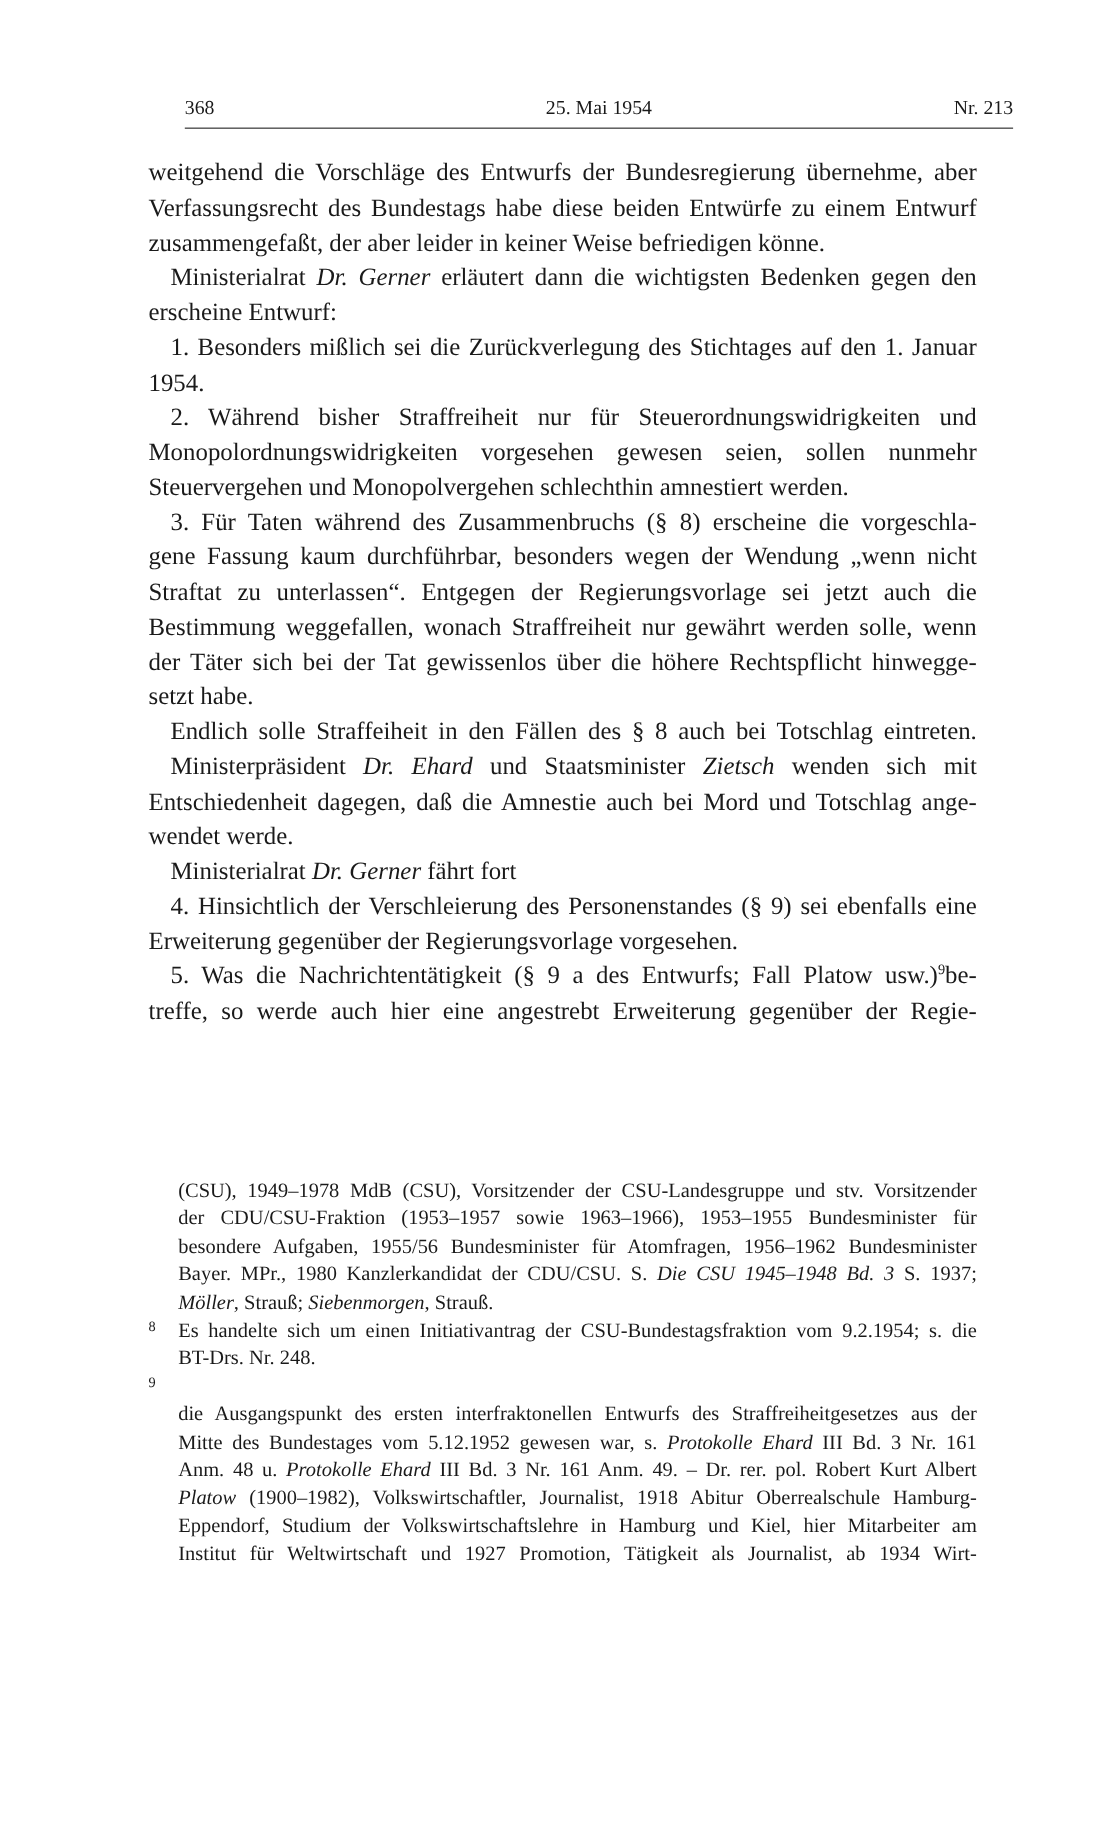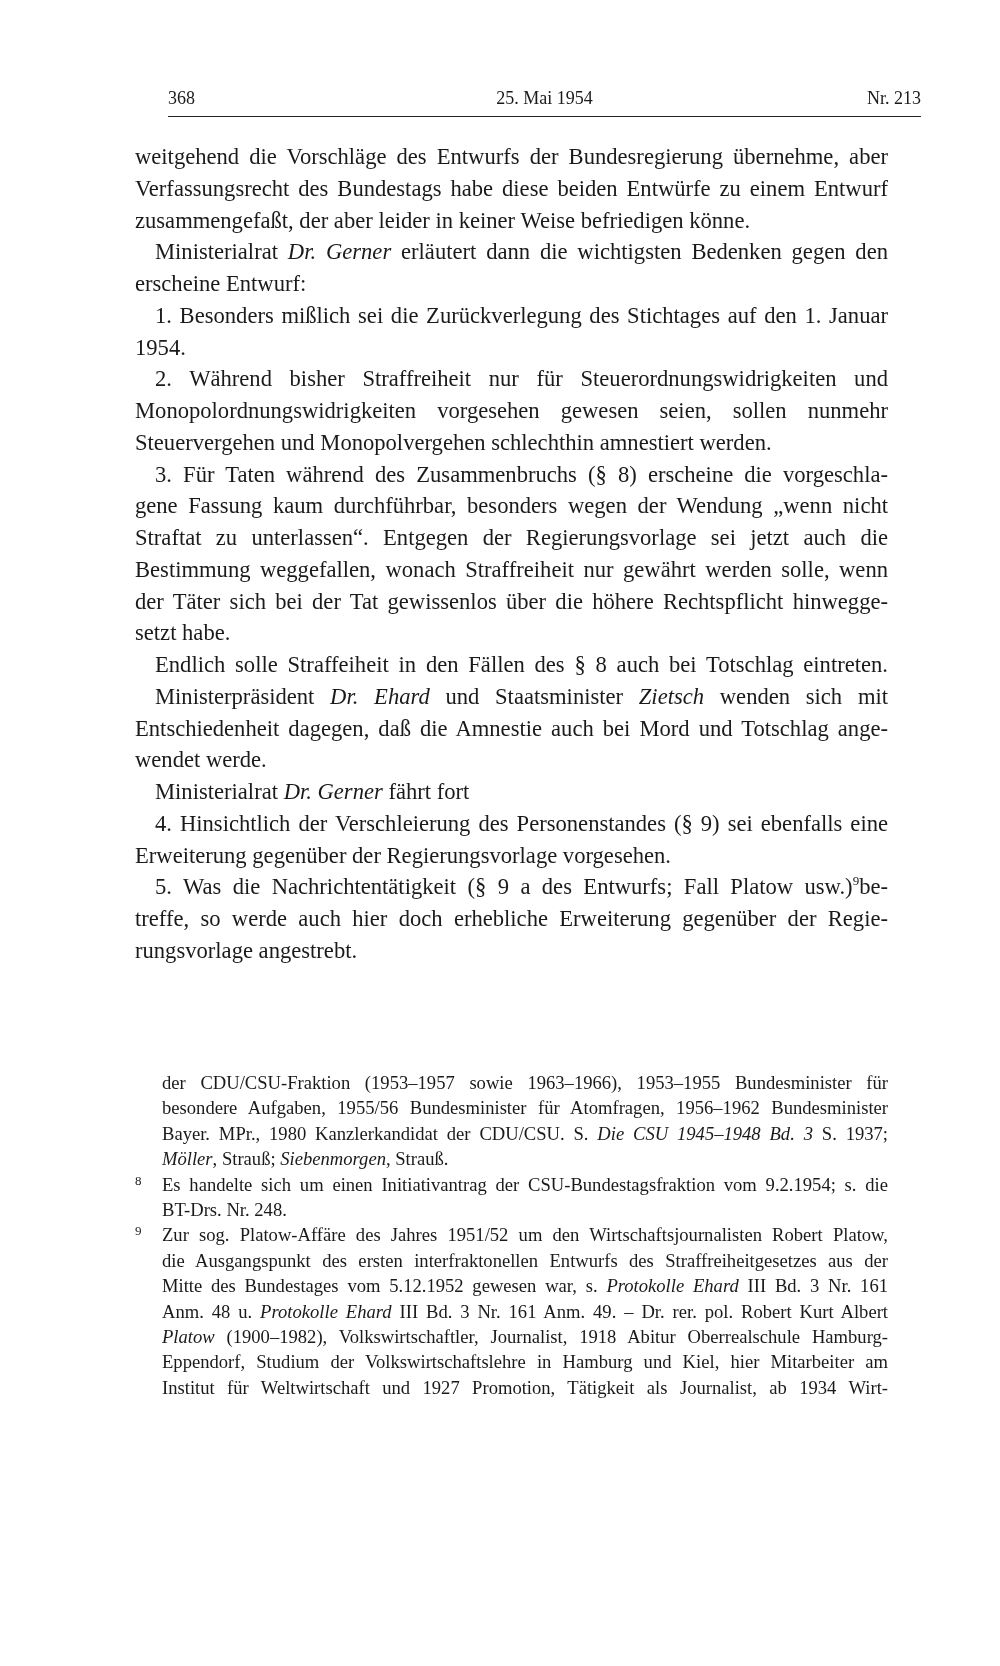--- a/index.html
+++ b/index.html
@@ -51,32 +51,32 @@
       <div class="line"><span>der Täter sich bei der Tat gewissenlos über die höhere Rechtspflicht hinwegge-</span></div>
       <div class="line last"><span>setzt habe.</span></div>
       <div class="line indent"><span>Endlich solle Straffeiheit in den Fällen des § 8 auch bei Totschlag eintreten.</span></div>
       <div class="line indent"><span>Ministerpräsident </span><span class="it">Dr. Ehard</span><span> und Staatsminister </span><span class="it">Zietsch</span><span> wenden sich mit</span></div>
       <div class="line"><span>Entschiedenheit dagegen, daß die Amnestie auch bei Mord und Totschlag ange-</span></div>
       <div class="line last"><span>wendet werde.</span></div>
       <div class="line indent last"><span>Ministerialrat </span><span class="it">Dr. Gerner</span><span> fährt fort</span></div>
       <div class="line indent"><span>4. Hinsichtlich der Verschleierung des Personenstandes (§ 9) sei ebenfalls eine</span></div>
       <div class="line last"><span>Erweiterung gegenüber der Regierungsvorlage vorgesehen.</span></div>
       <div class="line indent"><span>5. Was die Nachrichtentätigkeit (§ 9 a des Entwurfs; Fall Platow usw.)</span><sup class="ref">9</sup><span>be-</span></div>
-      <div class="line"><span>treffe, so werde auch hier doch erhebliche Erweiterung gegenüber der Regie-</span></div>
-      <div class="line last"><span>rungsvorlage angestrebt.</span></div>
+      <div class="line"><span>treffe, so werde auch hier eine angestrebt Erweiterung gegenüber der Regie-</span></div>
     </div>
 
   <div class="foot-text" id="foot-text">
+      <div class="line fn-line"><span>(CSU), 1949–1978 MdB (CSU), Vorsitzender der CSU-Landesgruppe und stv. Vorsitzender</span></div>
       <div class="line fn-line"><span>der CDU/CSU-Fraktion (1953–1957 sowie 1963–1966), 1953–1955 Bundesminister für</span></div>
       <div class="line fn-line"><span>besondere Aufgaben, 1955/56 Bundesminister für Atomfragen, 1956–1962 Bundesminister</span></div>
       <div class="line fn-line"><span>Bayer. MPr., 1980 Kanzlerkandidat der CDU/CSU. S. </span><span class="it">Die CSU 1945–1948 Bd. 3</span><span> S. 1937;</span></div>
       <div class="line fn-line last"><span class="it">Möller</span><span>, Strauß; </span><span class="it">Siebenmorgen</span><span>, Strauß.</span></div>
       <div class="line fn-line"><span class="fn-num">8</span><span>Es handelte sich um einen Initiativantrag der CSU-Bundestagsfraktion vom 9.2.1954; s. die</span></div>
       <div class="line fn-line last"><span>BT-Drs. Nr. 248.</span></div>
-      <div class="line fn-line"><span class="fn-num">9</span><span>Zur sog. Platow-Affäre des Jahres 1951/52 um den Wirtschaftsjournalisten Robert Platow,</span></div>
+      <div class="line fn-line"><span class="fn-num">9</span></div>
       <div class="line fn-line"><span>die Ausgangspunkt des ersten interfraktonellen Entwurfs des Straffreiheitgesetzes aus der</span></div>
       <div class="line fn-line"><span>Mitte des Bundestages vom 5.12.1952 gewesen war, s. </span><span class="it">Protokolle Ehard</span><span> III Bd. 3 Nr. 161</span></div>
       <div class="line fn-line"><span>Anm. 48 u. </span><span class="it">Protokolle Ehard</span><span> III Bd. 3 Nr. 161 Anm. 49. – Dr. rer. pol. Robert Kurt Albert</span></div>
       <div class="line fn-line"><span class="it">Platow</span><span> (1900–1982), Volkswirtschaftler, Journalist, 1918 Abitur Oberrealschule Hamburg-</span></div>
       <div class="line fn-line"><span>Eppendorf, Studium der Volkswirtschaftslehre in Hamburg und Kiel, hier Mitarbeiter am</span></div>
       <div class="line fn-line"><span>Institut für Weltwirtschaft und 1927 Promotion, Tätigkeit als Journalist, ab 1934 Wirt-</span></div>
     </div>
 </div>
 
 </body></html>

